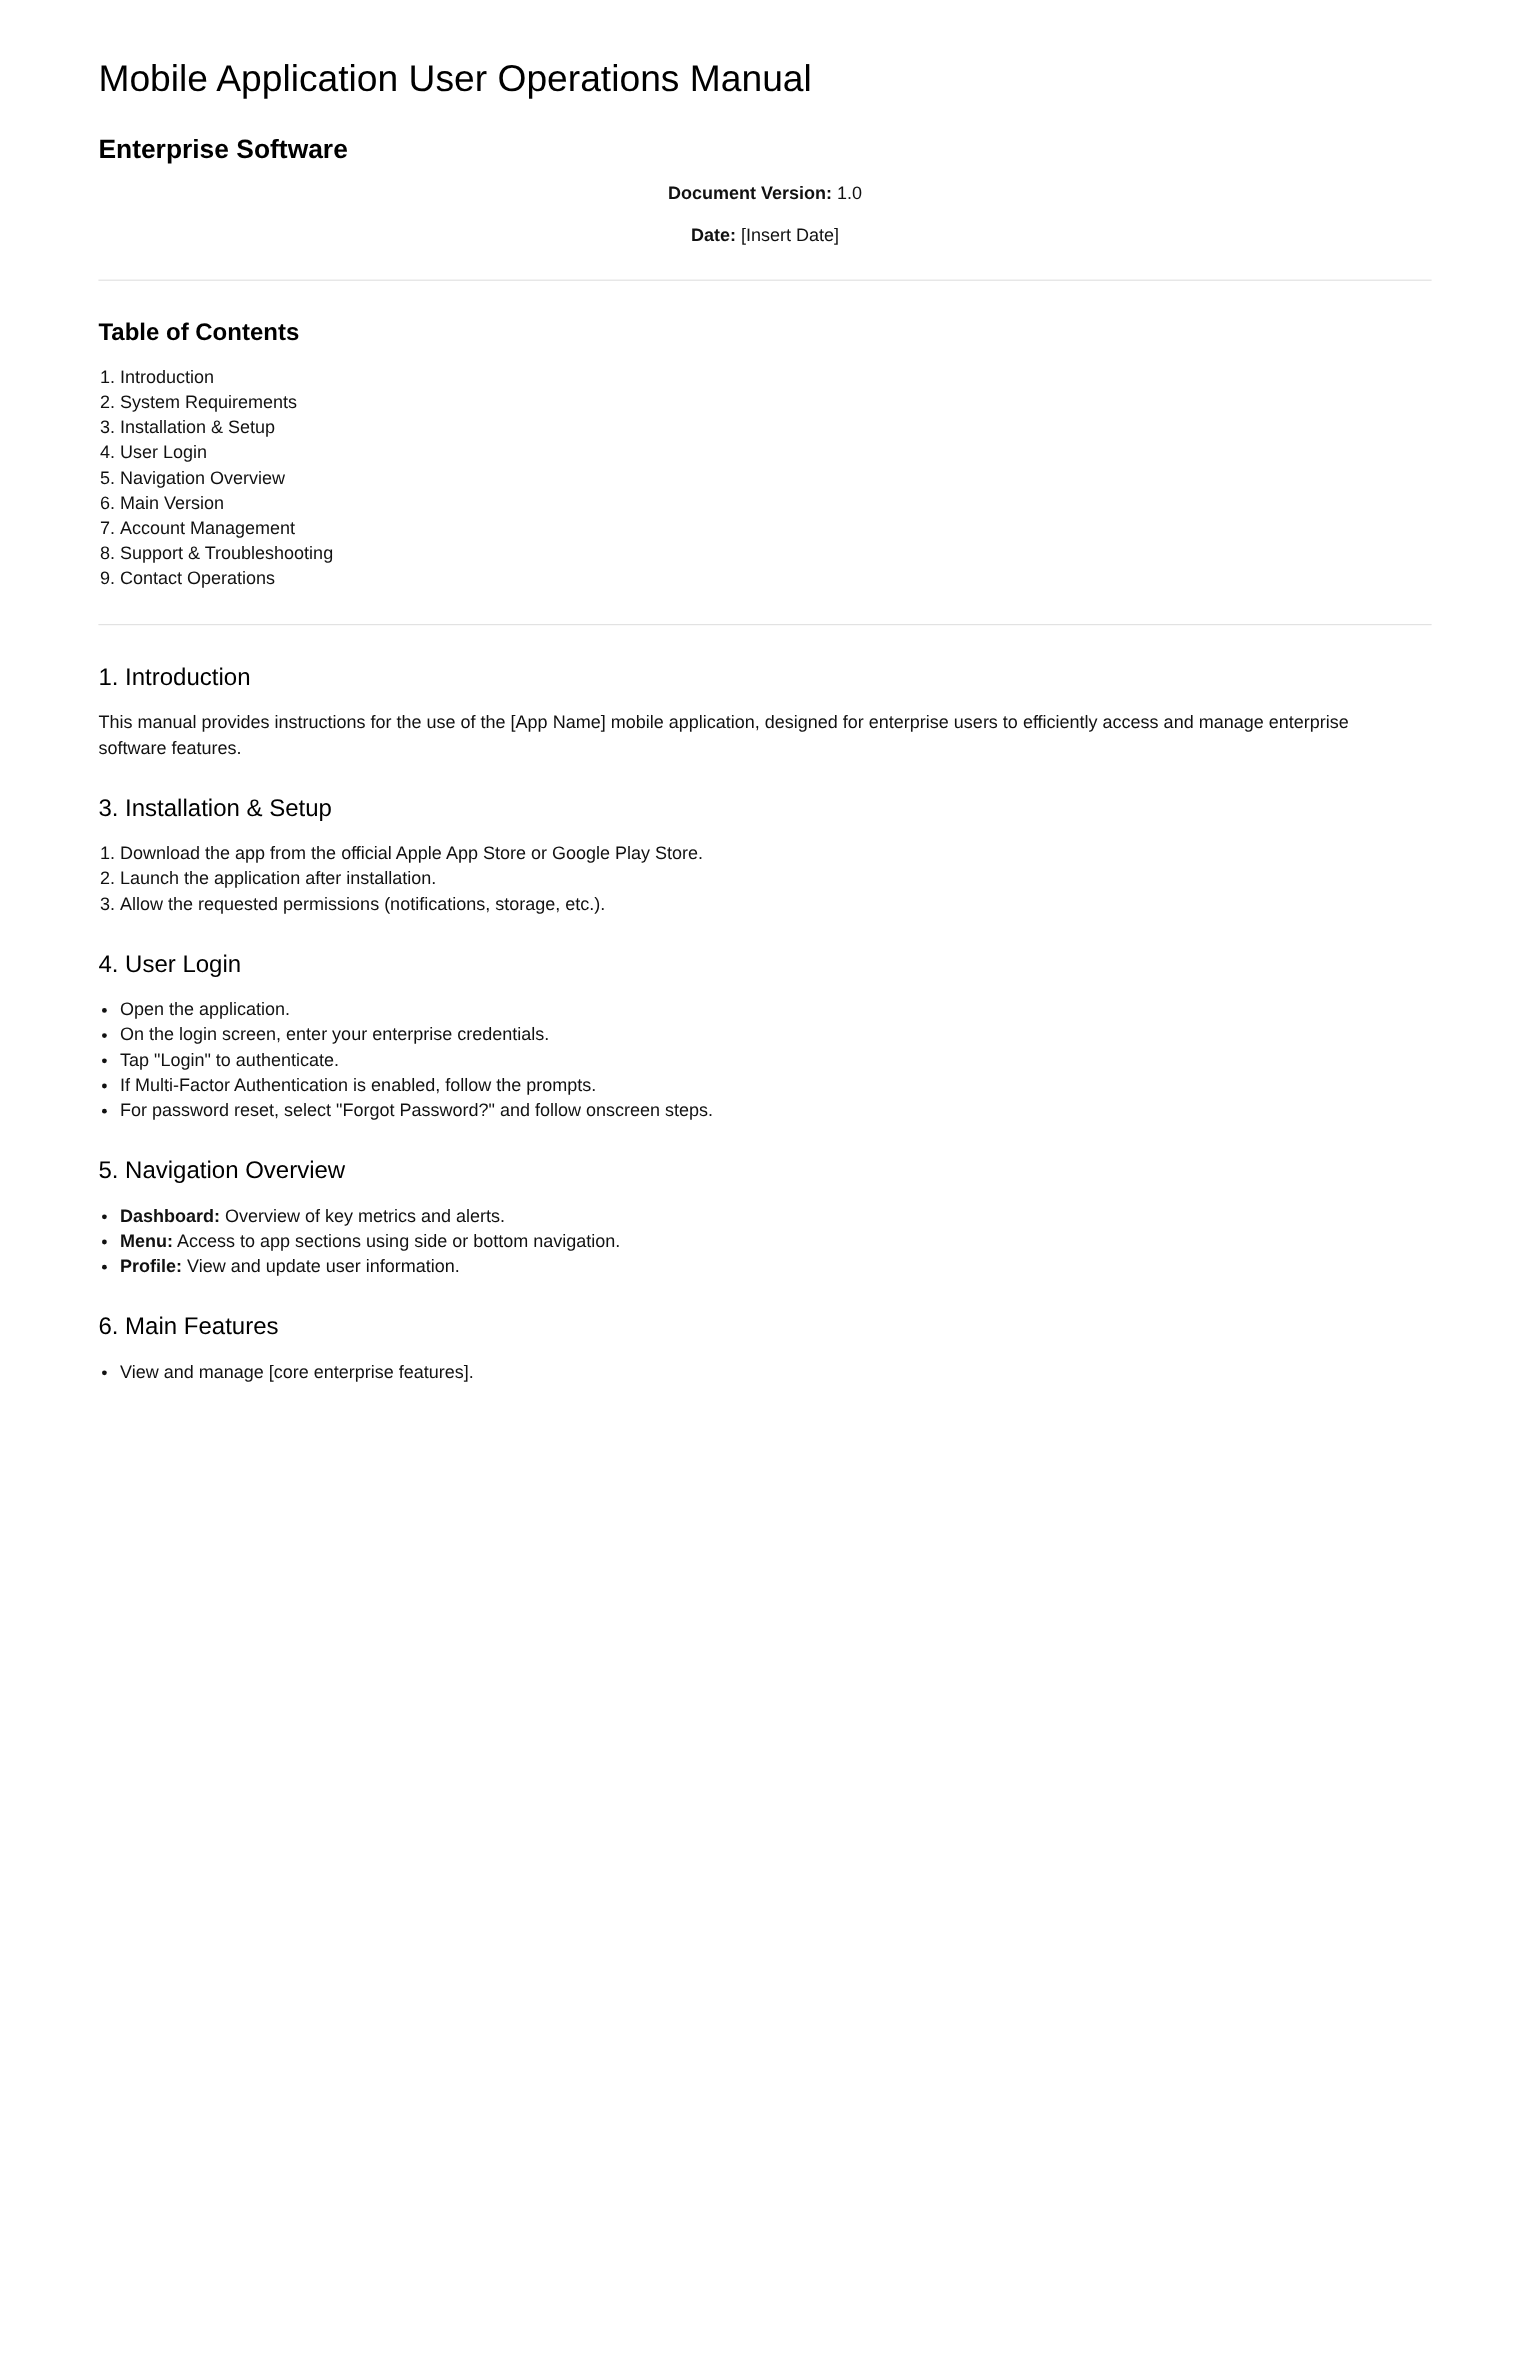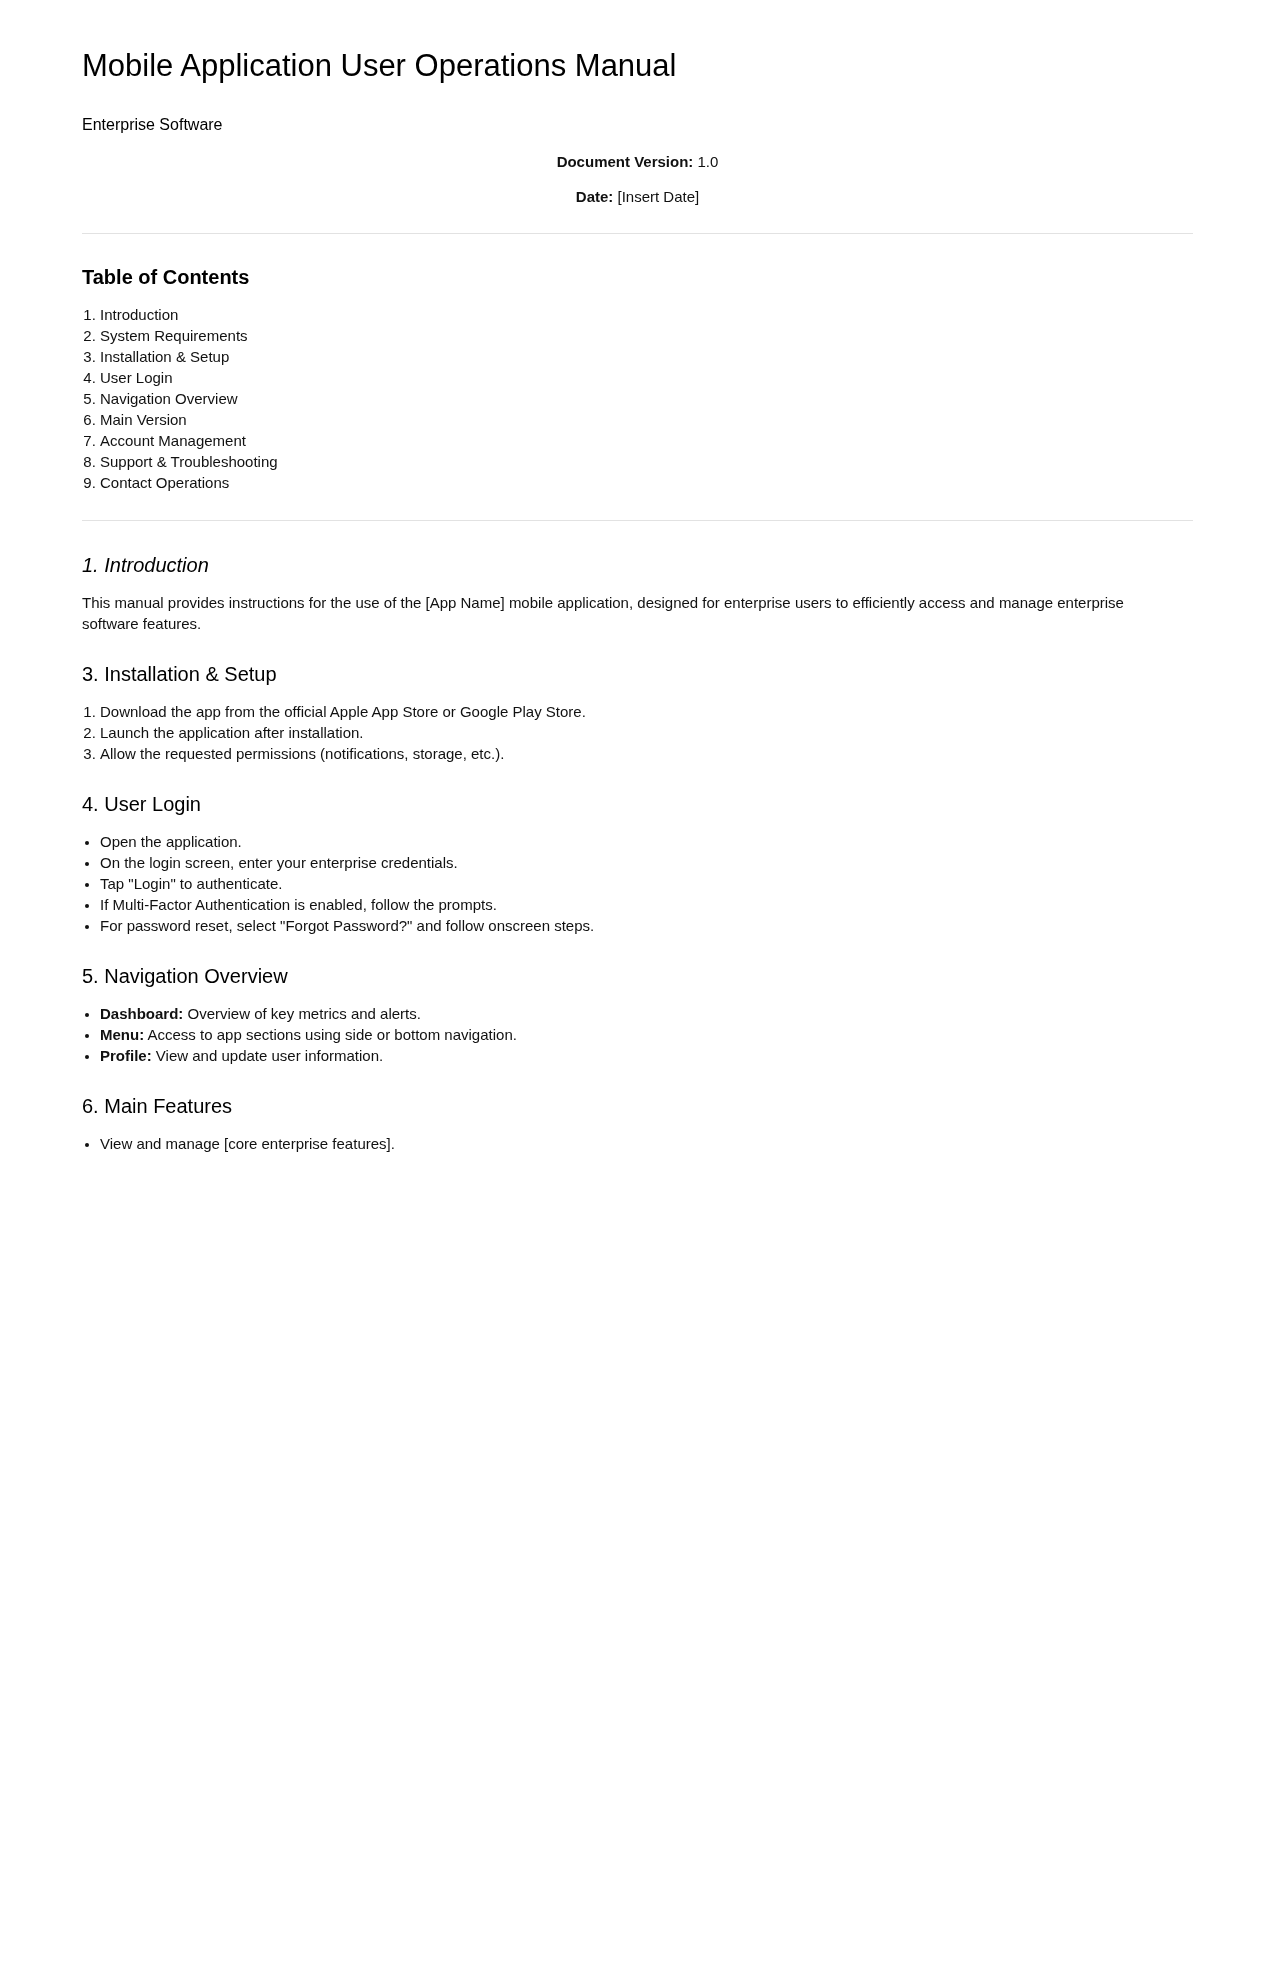--- a/index.html
+++ b/index.html
@@ -3,33 +3,33 @@
 <meta charset="utf-8">
 <style>
   html, body { margin: 0; padding: 0; background: #ffffff; }
   body {
     width: 1263px; min-height: 1965px;
     font-family: "Liberation Sans", "DejaVu Sans", sans-serif;
     color: #111111; font-size: 15px; line-height: 21px;
   }
   .page { padding: 46px 70px 0 82px; width: 1111px; }
   h1 { font-size: 31px; line-height: 40px; font-weight: normal; margin: 0; color: #000; }
-  .subtitle { font-size: 16px; line-height: 24px; font-weight: normal; margin: 27px 0 0 0; color: #000; }
+  .subtitle { font-size: 22px; line-height: 24px; font-weight: bold; margin: 27px 0 0 0; color: #000; }
   .meta { margin: 14px 0 0 0; text-align: center; }
   .meta + .meta { margin-top: 14px; }
   .meta b { font-weight: bold; }
   hr { border: 0; border-top: 1px solid #e2e2e2; margin: 0; height: 0; }
   .hr1 { margin-top: 26px; }
   .toc-title { font-size: 20px; line-height: 24px; font-weight: bold; margin: 31px 0 15px 0; color: #000; }
   ol, ul { margin: 0; padding-left: 18px; }
   li { margin: 0; }
   ul li::marker { font-size: 13px; }
   .hr2 { margin-top: 27px; }
   .sec-title { font-size: 20px; line-height: 24px; font-weight: normal; margin: 28px 0 15px 0; color: #000; }
-  .first-sec { margin-top: 32px; font-style: italic; }
+  .first-sec { margin-top: 32px; }
   p.body { margin: 0; width: 1060px; }
   .term { font-weight: bold; margin-top: 28px; }
 </style>
 </head>
 <body>
 
 <div class="page">
   <h1>Mobile Application User Operations Manual</h1>
   <h2 class="subtitle">Enterprise Software</h2>
   <p class="meta"><b>Document Version:</b><span> 1.0</span></p>

